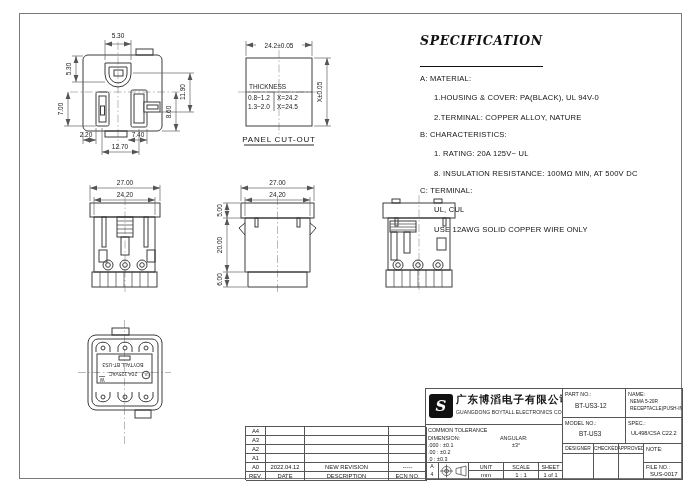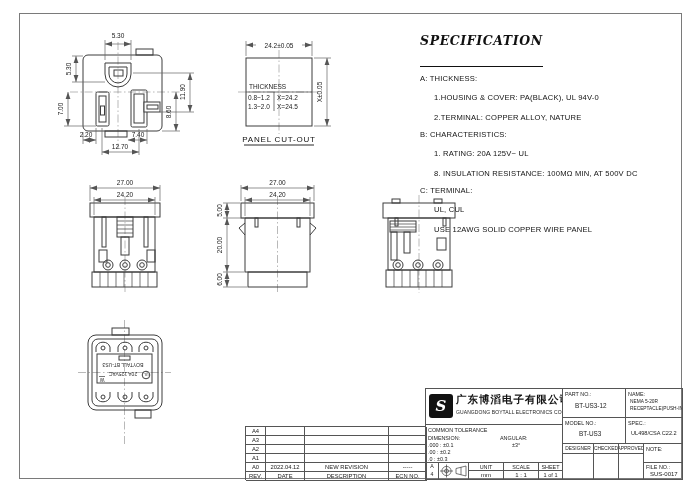--- a/index.html
+++ b/index.html
@@ -165,35 +165,35 @@
       <text class="dt dts" x="13" y="80.5">1.3~2.0</text>
       <text class="dt dts" x="42" y="80.5">X=24.5</text>
     </g>
     <text class="cap" x="44" y="114" text-anchor="middle" fill="#111">PANEL CUT-OUT</text>
     <line x1="9" y1="117" x2="79" y2="117" stroke="#111" stroke-width="0.9"></line>
   </svg>
 
   <div class="spec">
     <div class="spec-title">SPECIFICATION</div>
     <div class="spec-section">
-      <div class="spec-head"><span>A:</span> <span>THICKNESS:</span></div>
+      <div class="spec-head"><span>A:</span> <span>MATERIAL:</span></div>
       <div class="spec-line">1.HOUSING &amp; COVER: PA(BLACK), UL 94V-0</div>
       <div class="spec-line">2.TERMINAL: COPPER ALLOY, NATURE</div>
     </div>
     <div class="spec-section">
       <div class="spec-head"><span>B:</span> <span>CHARACTERISTICS:</span></div>
       <div class="spec-line">1. RATING: 20A 125V~ UL</div>
       <div class="spec-line">8. INSULATION RESISTANCE: 100MΩ MIN, AT 500V DC</div>
     </div>
     <div class="spec-section">
       <div class="spec-head"><span>C:</span> <span>TERMINAL:</span></div>
       <div class="spec-line">UL, CUL</div>
     </div>
     <div class="spec-section">
-      <div class="spec-line">USE 12AWG SOLID COPPER WIRE PANEL</div>
+      <div class="spec-line">USE 12AWG SOLID COPPER WIRE ONLY</div>
     </div>
   </div>
 
   <svg style="left:58px; top:175px;" width="125" height="122" viewBox="0 0 125 122">
     <defs>
       <marker id="va-e" markerWidth="7" markerHeight="6" refX="7" refY="3" orient="auto" markerUnits="userSpaceOnUse">
           <path d="M0,0.6 L7,3 L0,5.4 Z" fill="#555"></path>
         </marker>
       <marker id="va-s" markerWidth="7" markerHeight="6" refX="0" refY="3" orient="auto" markerUnits="userSpaceOnUse">
           <path d="M7,0.6 L0,3 L7,5.4 Z" fill="#555"></path>

